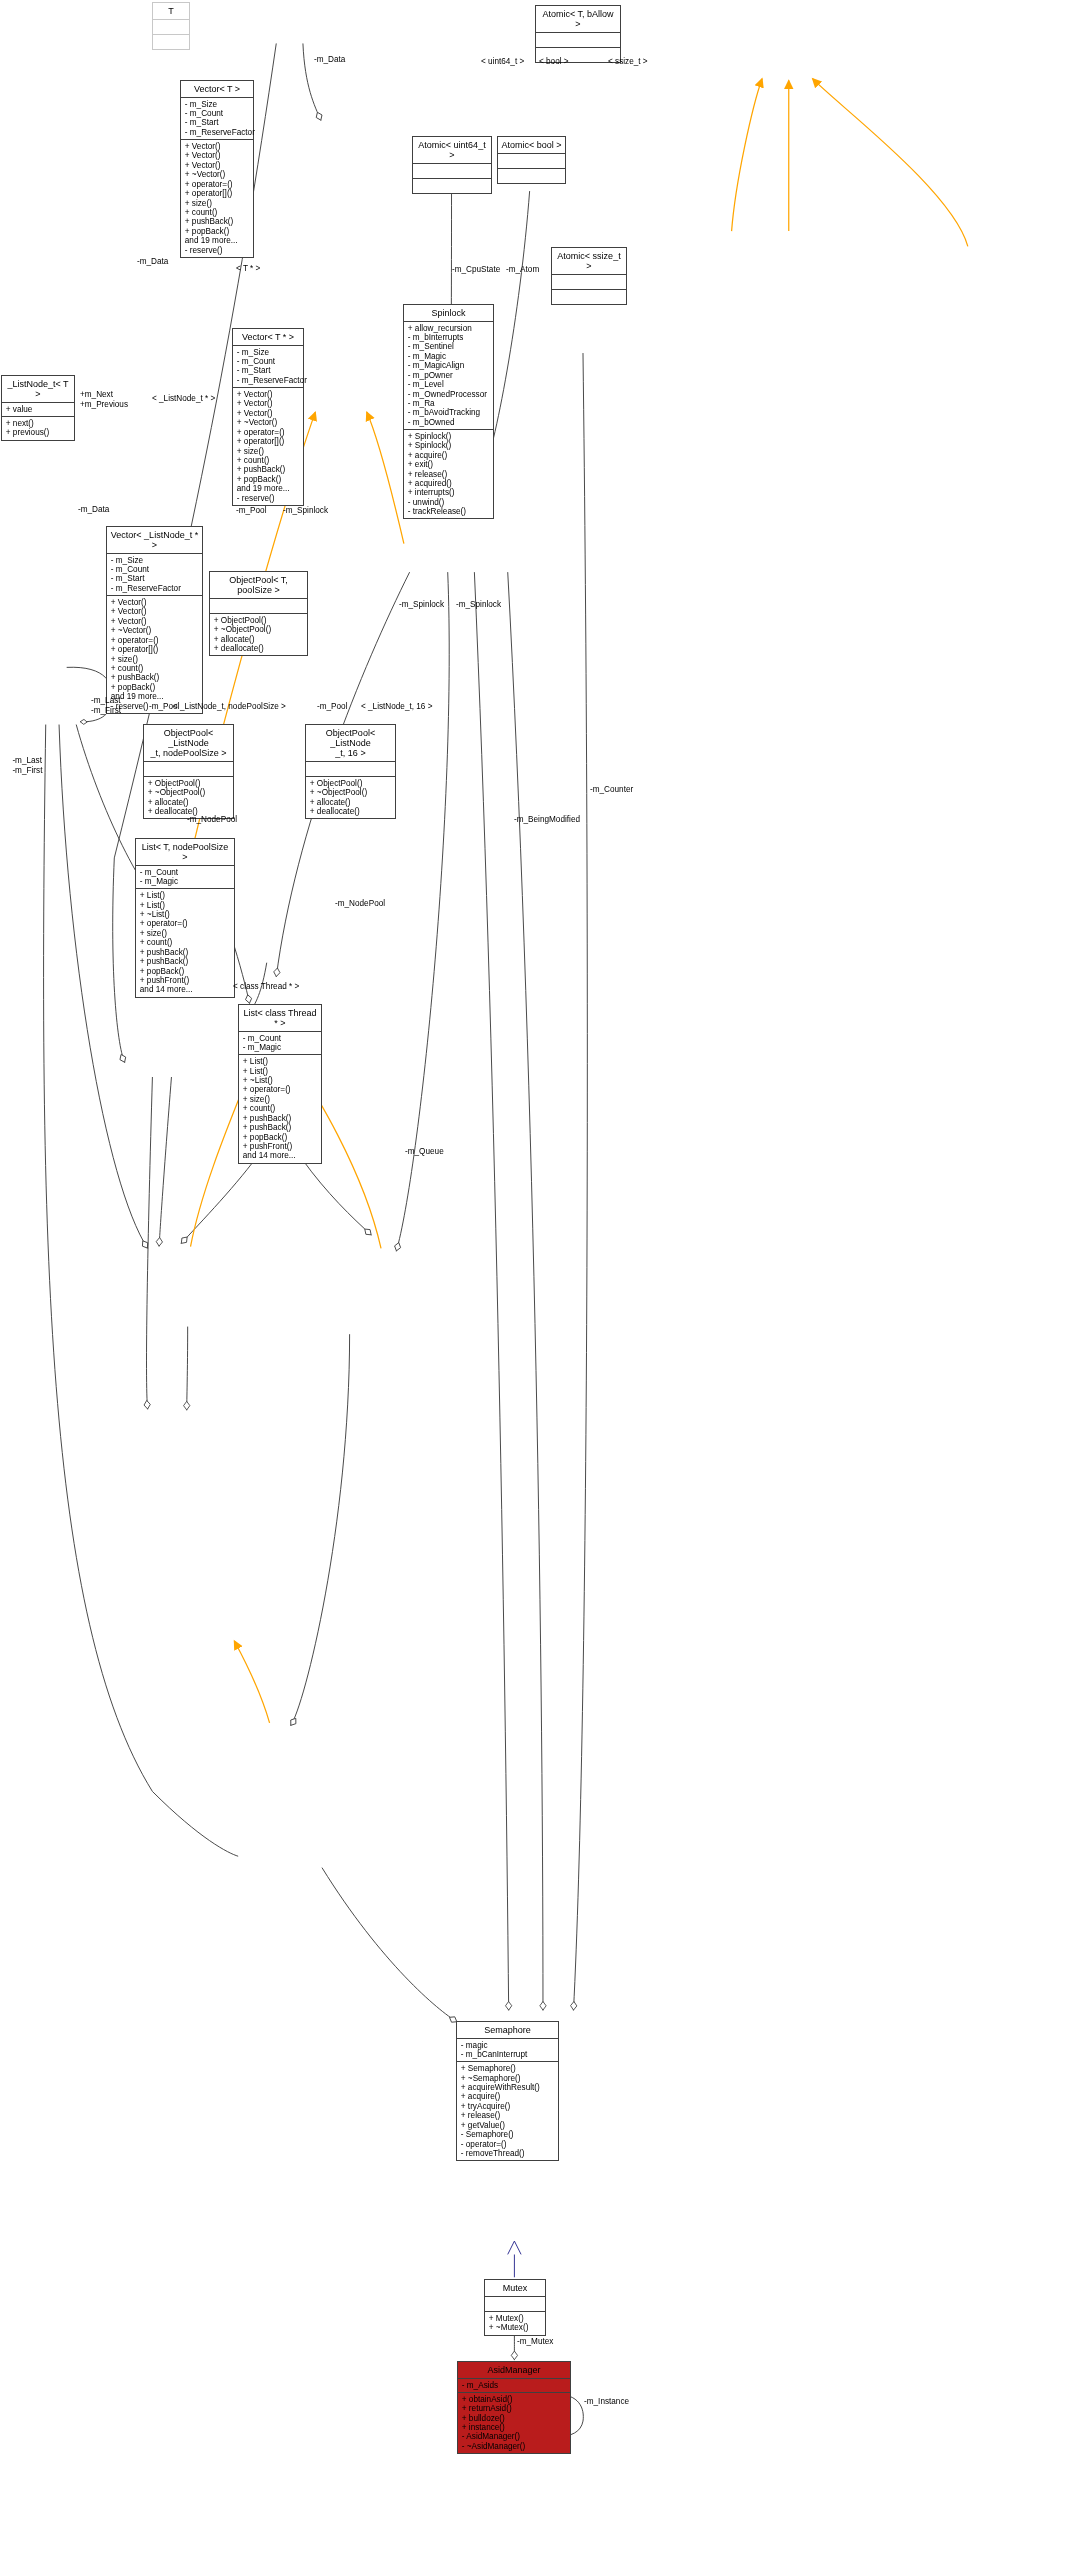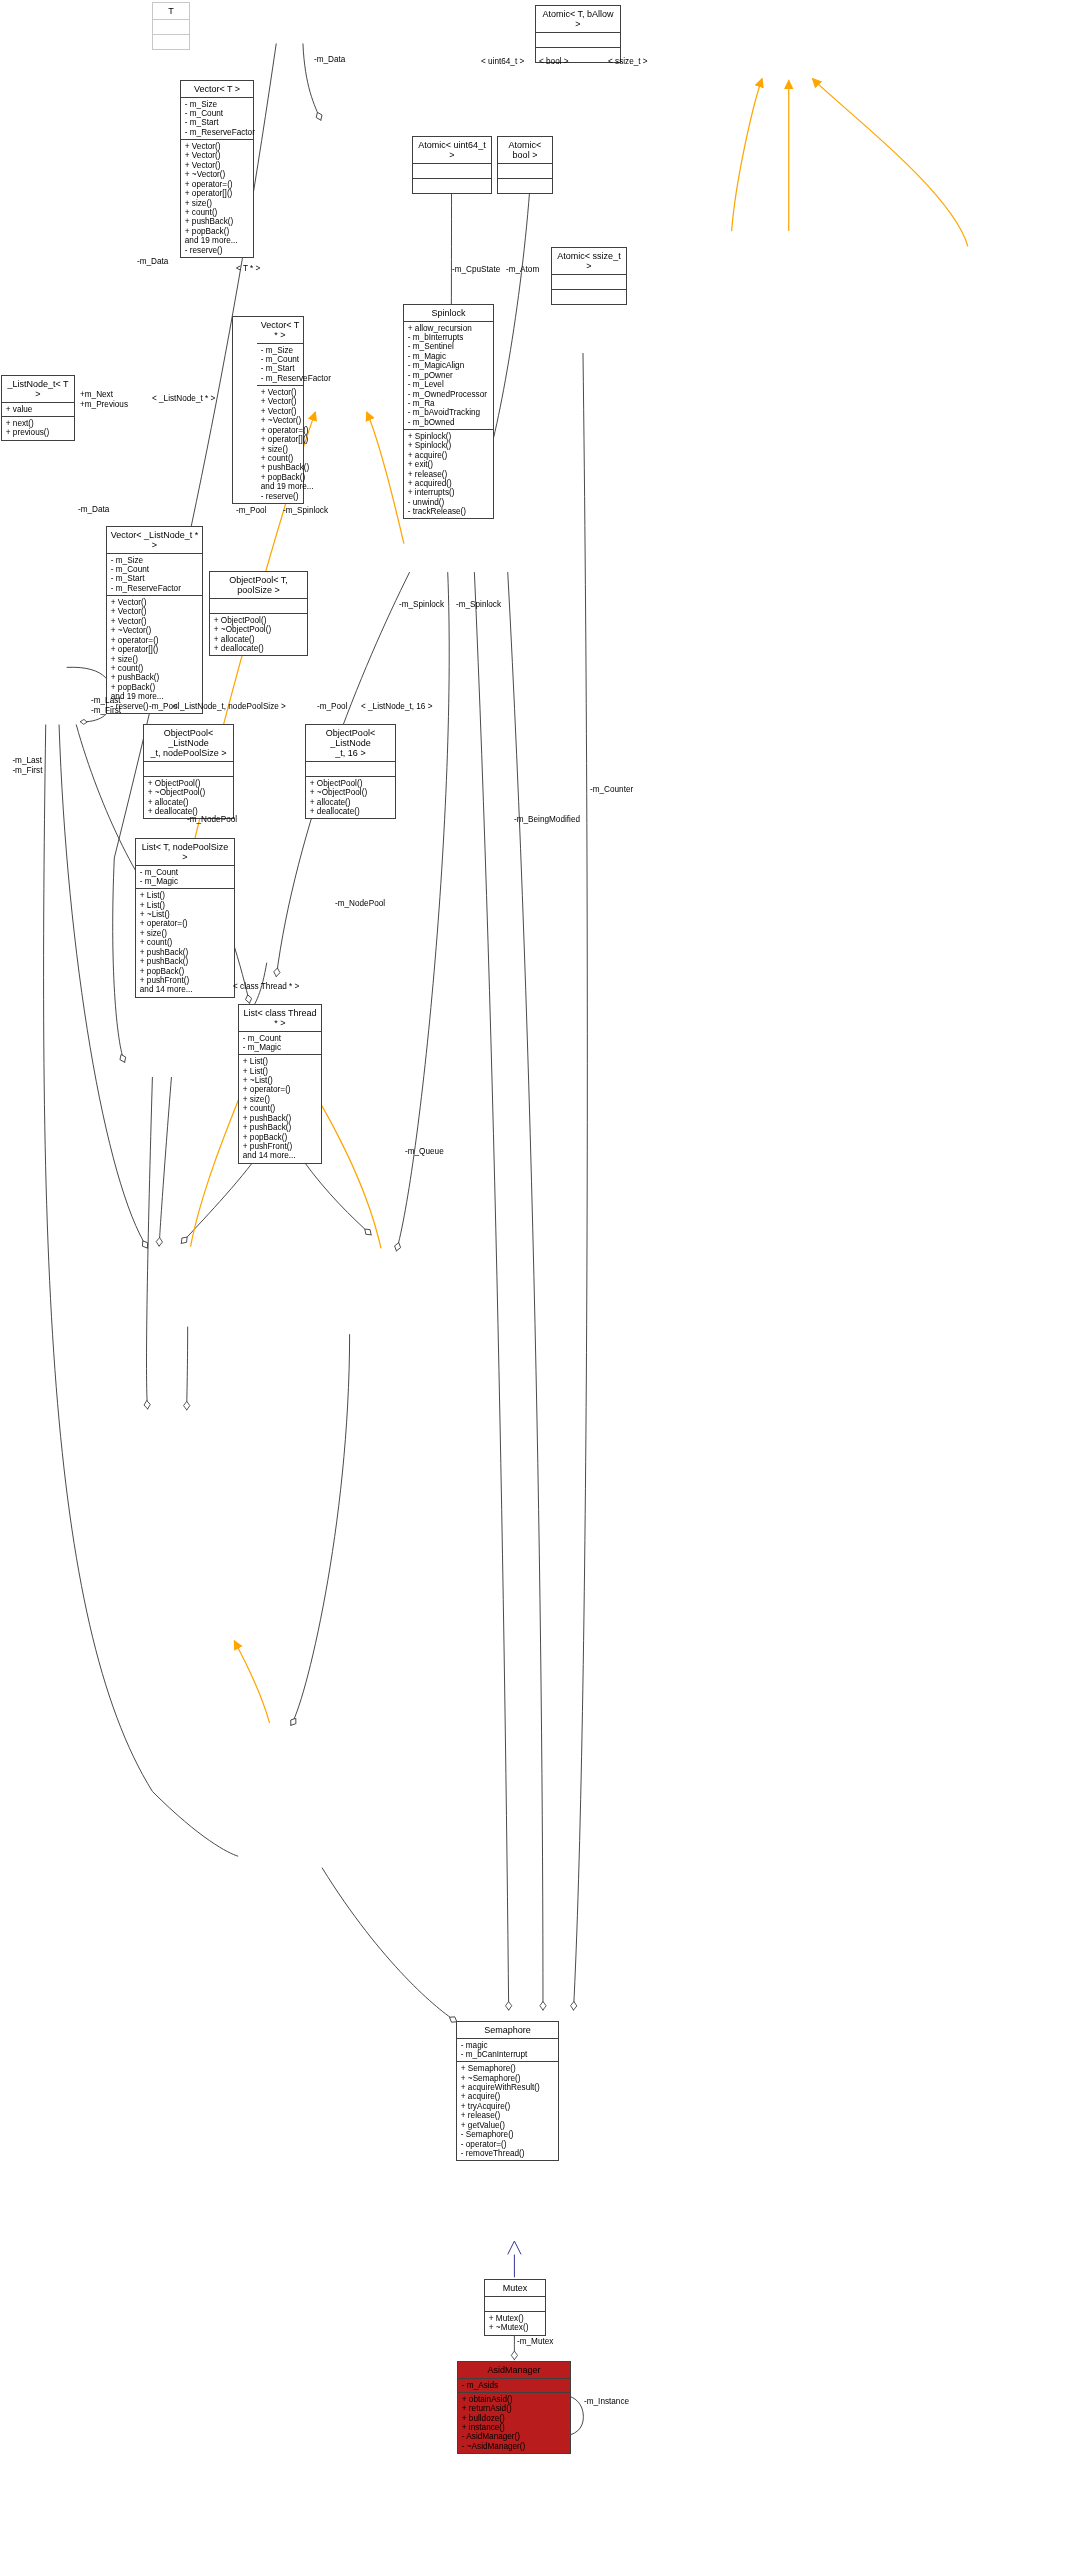--- a/index.html
+++ b/index.html
@@ -137,21 +137,21 @@
       <div class="row">+ operator[]()</div>
       <div class="row">+ size()</div>
       <div class="row">+ count()</div>
       <div class="row">+ pushBack()</div>
       <div class="row">+ popBack()</div>
       <div class="row">and 19 more...</div>
       <div class="row">- reserve()</div>
     </div>
   </div>
 
-  <div class="node" style="left:232px;top:316px;width:72px;padding-left:24px;">
+  <div class="node" style="left:232px;top:328px;width:72px;">
     <div class="ntitle">Vector&lt; T * &gt;</div>
     <div class="nsec">
       <div class="row">- m_Size</div>
       <div class="row">- m_Count</div>
       <div class="row">- m_Start</div>
       <div class="row">- m_ReserveFactor</div>
     </div>
     <div class="nsec">
       <div class="row">+ Vector()</div>
       <div class="row">+ Vector()</div>
@@ -285,21 +285,21 @@
     <div class="nsec empty"></div>
     <div class="nsec empty"></div>
   </div>
 
   <div class="node" style="left:412px;top:136px;width:80px;">
     <div class="ntitle">Atomic&lt; uint64_t &gt;</div>
     <div class="nsec empty"></div>
     <div class="nsec empty"></div>
   </div>
 
-  <div class="node" style="left:497px;top:136px;width:56px;">
+  <div class="node" style="left:497px;top:136px;width:69px;">
     <div class="ntitle">Atomic&lt; bool &gt;</div>
     <div class="nsec empty"></div>
     <div class="nsec empty"></div>
   </div>
 
   <div class="node" style="left:551px;top:247px;width:76px;">
     <div class="ntitle">Atomic&lt; ssize_t &gt;</div>
     <div class="nsec empty"></div>
     <div class="nsec empty"></div>
   </div>

